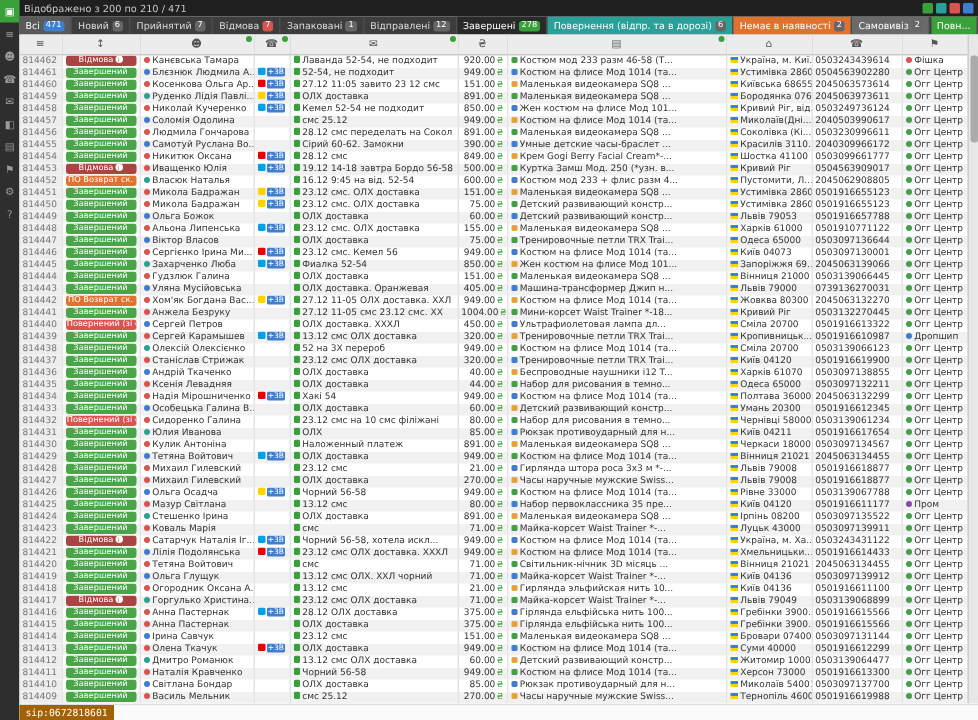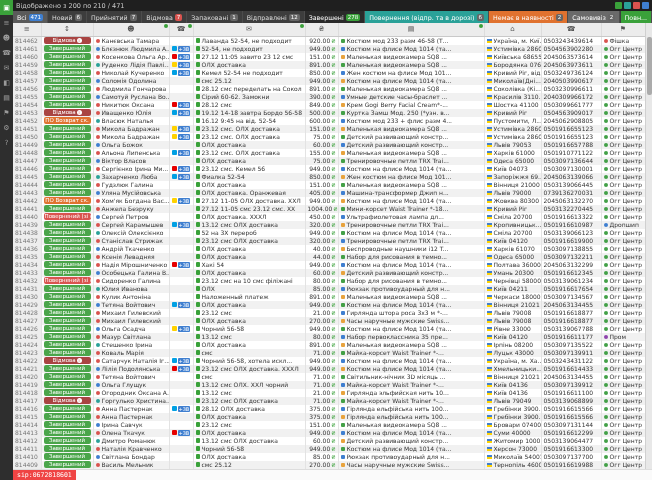--- a/index.html
+++ b/index.html
@@ -63,21 +63,21 @@
   .flagua { display:inline-block; width:5px; height:4px; background:linear-gradient(#3f7fd0 50%, #ffd200 50%);
             margin-right:2px; vertical-align:middle; }
 
   
   .scrollbar { position:absolute; right:0; top:0; bottom:0; width:7px; background:#e8e8e8;
                border-left:1px solid #d0d0d0; cursor:pointer; }
   .thumb { position:absolute; top:14px; left:1px; width:5px; height:58px; background:#ababab; border-radius:2px; }
 
   
   .statusbar { height:11px; background:#fafafa; border-top:1px solid #ddd; display:flex; align-items:center; flex:0 0 11px; }
-  .sip { background:#ef4444; color:#fff; font-family:"DejaVu Sans Mono", monospace; font-size:6.5px;
+  .sip { background:#a16207; color:#fff; font-family:"DejaVu Sans Mono", monospace; font-size:6.5px;
          padding:0 4px; height:11px; line-height:11px; }
 </style>
 </head>
 <body>
 
 <div class="app">
   <aside class="sidebar">
       <div class="side-ico active">▣</div>
       <div class="side-ico">≡</div>
       <div class="side-ico">☻</div>

